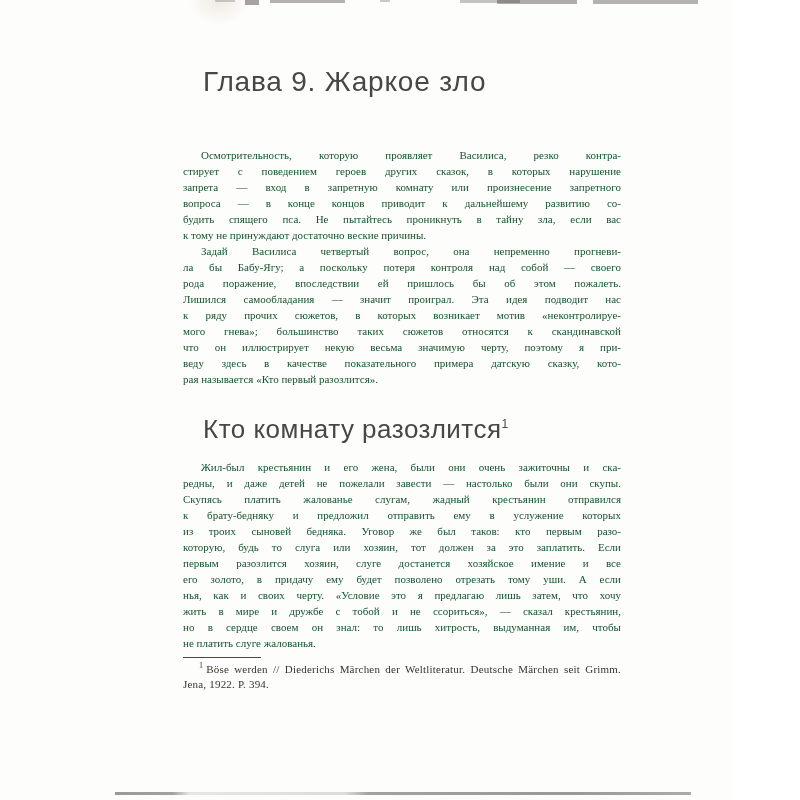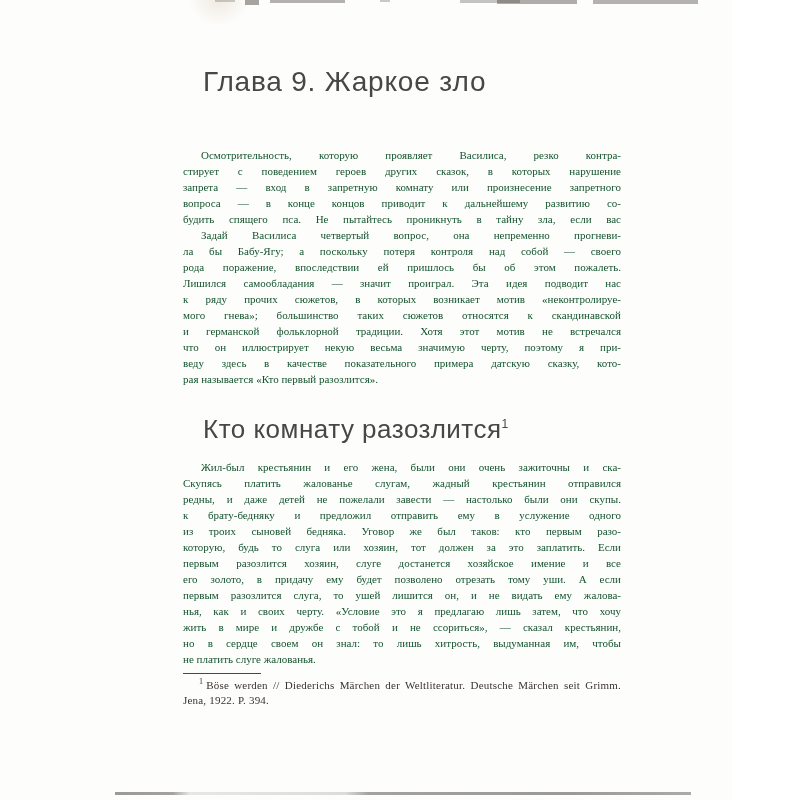--- a/index.html
+++ b/index.html
@@ -58,48 +58,47 @@
 
   <div id="text-column">
 
     <div id="intro-paragraphs">
         <div class="para">
           <div class="line jl ind">Осмотрительность, которую проявляет Василиса, резко контра-</div>
           <div class="line jl">стирует с поведением героев других сказок, в которых нарушение</div>
           <div class="line jl">запрета — вход в запретную комнату или произнесение запретного</div>
           <div class="line jl">вопроса — в конце концов приводит к дальнейшему развитию со-</div>
           <div class="line jl">будить спящего пса. Не пытайтесь проникнуть в тайну зла, если вас</div>
+          <div class="line">к тому не принуждают достаточно веские причины.</div>
         </div>
         <div class="para">
           <div class="line jl ind">Задай Василиса четвертый вопрос, она непременно прогневи-</div>
           <div class="line jl">ла бы Бабу-Ягу; а поскольку потеря контроля над собой — своего</div>
           <div class="line jl">рода поражение, впоследствии ей пришлось бы об этом пожалеть.</div>
           <div class="line jl">Лишился самообладания — значит проиграл. Эта идея подводит нас</div>
           <div class="line jl">к ряду прочих сюжетов, в которых возникает мотив «неконтролируе-</div>
           <div class="line jl">мого гнева»; большинство таких сюжетов относятся к скандинавской</div>
-          <div class="line jl">и германской фольклорной традиции. Хотя этот мотив не встречался</div>
           <div class="line jl">что он иллюстрирует некую весьма значимую черту, поэтому я при-</div>
           <div class="line jl">веду здесь в качестве показательного примера датскую сказку, кото-</div>
           <div class="line">рая называется «Кто первый разозлится».</div>
         </div>
       </div>
 
     <h2 id="section-heading"><span>Кто комнату разозлится</span><sup>1</sup></h2>
 
     <div id="story-paragraphs">
         <div class="para">
           <div class="line jl ind">Жил-был крестьянин и его жена, были они очень зажиточны и ска-</div>
+          <div class="line jl">редны, и даже детей не пожелали завести — настолько были они скупы.</div>
           <div class="line jl">Скупясь платить жалованье слугам, жадный крестьянин отправился</div>
-          <div class="line jl">редны, и даже детей не пожелали завести — настолько были они скупы.</div>
-          <div class="line jl">к брату-бедняку и предложил отправить ему в услужение одного</div>
+          <div class="line jl">к брату-бедняку и предложил отправить ему в услужение которых</div>
           <div class="line jl">из троих сыновей бедняка. Уговор же был таков: кто первым разо-</div>
           <div class="line jl">которую, будь то слуга или хозяин, тот должен за это заплатить. Если</div>
           <div class="line jl">первым разозлится хозяин, слуге достанется хозяйское имение и все</div>
           <div class="line jl">его золото, в придачу ему будет позволено отрезать тому уши. А если</div>
-          <div class="line jl">первым разозлится слуга, то ушей лишится он, и не видать ему жалова-</div>
           <div class="line jl">нья, как и своих черту. «Условие это я предлагаю лишь затем, что хочу</div>
           <div class="line jl">жить в мире и дружбе с тобой и не ссориться», — сказал крестьянин,</div>
           <div class="line jl">но в сердце своем он знал: то лишь хитрость, выдуманная им, чтобы</div>
           <div class="line">не платить слуге жалованья.</div>
         </div>
       </div>
 
     <hr id="footnote-separator">
 
     <div id="footnote">

